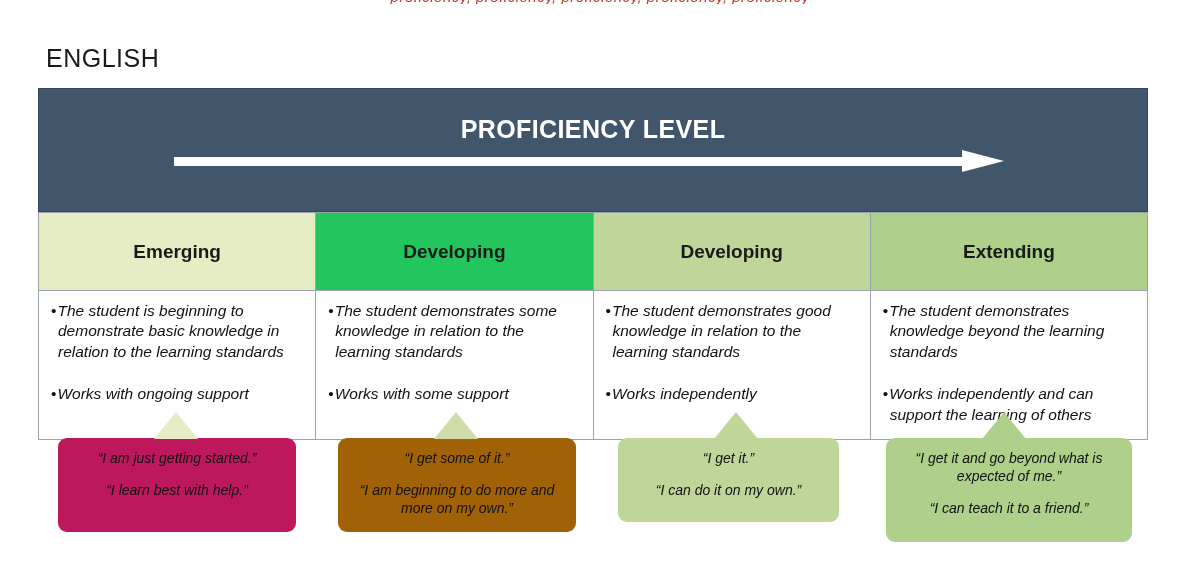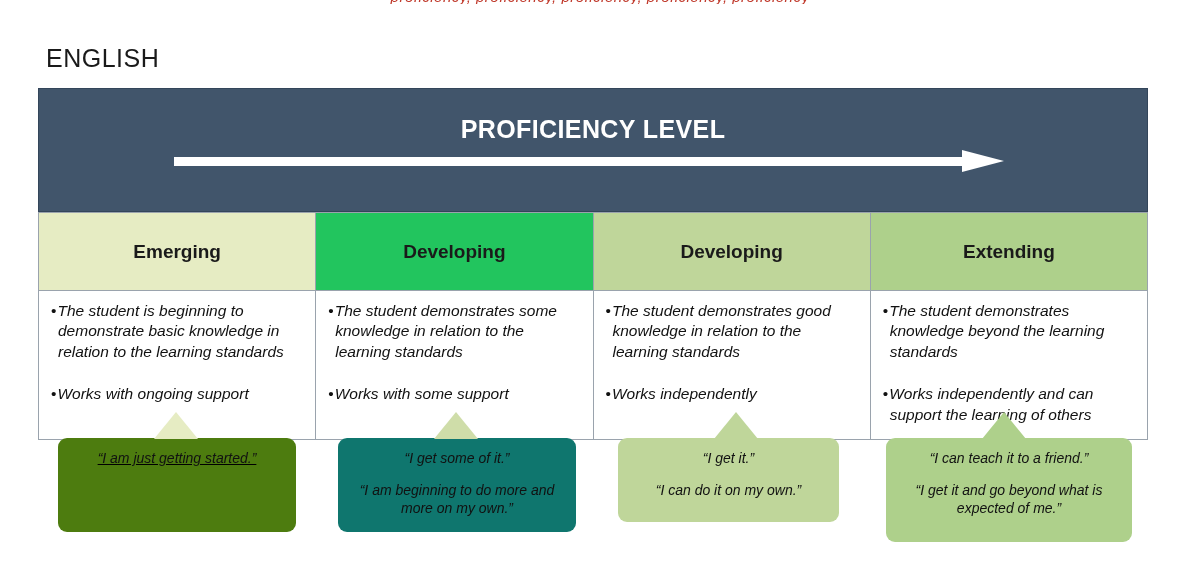--- a/index.html
+++ b/index.html
@@ -165,23 +165,23 @@
   .tail {
     position: absolute;
     top: -26px;
     left: 96px;
     width: 0;
     height: 0;
     border-left: 22px solid transparent;
     border-right: 22px solid transparent;
   }
 
-  .c1 { left: 20px;  top: 34px; width: 238px; height: 94px; background: #4d7c0f; text-decoration: underline; }
+  .c1 { left: 20px;  top: 34px; width: 238px; height: 94px; background: #be185d; }
   .c1 .tail { border-bottom: 27px solid #e6ecc3; }
-  .c2 { left: 300px; top: 34px; width: 238px; height: 94px; background: #0f766e; }
+  .c2 { left: 300px; top: 34px; width: 238px; height: 94px; background: #a16207; }
   .c2 .tail { border-bottom: 27px solid #cfdda9; }
   .c3 { left: 580px; top: 34px; width: 221px; height: 84px; background: #bfd69a; }
   .c3 .tail { border-bottom: 27px solid #bfd69a; }
   .c4 { left: 848px; top: 34px; width: 246px; height: 104px; background: #aed08b; }
   .c4 .tail { border-bottom: 27px solid #aed08b; }
 </style>
 </head>
 <body>
 
 <div class="top-clip">proficiency, proficiency, proficiency, proficiency, proficiency</div>
@@ -234,33 +234,34 @@
     </tr>
   </tbody>
     </table>
 </div>
 
 <div class="callouts">
 
   <div class="callout c1">
     <div class="tail"></div>
     <p>“I am just getting started.”</p>
+    <p>“I learn best with help.”</p>
   </div>
 
   <div class="callout c2">
     <div class="tail"></div>
     <p>“I get some of it.”</p>
     <p>“I am beginning to do more and more on my own.”</p>
   </div>
 
   <div class="callout c3">
     <div class="tail"></div>
     <p>“I get it.”</p>
     <p>“I can do it on my own.”</p>
   </div>
 
   <div class="callout c4">
     <div class="tail"></div>
+    <p>“I get it and go beyond what is expected of me.”</p>
     <p>“I can teach it to a friend.”</p>
-    <p>“I get it and go beyond what is expected of me.”</p>
   </div>
 
 </div>
 
 </body></html>

